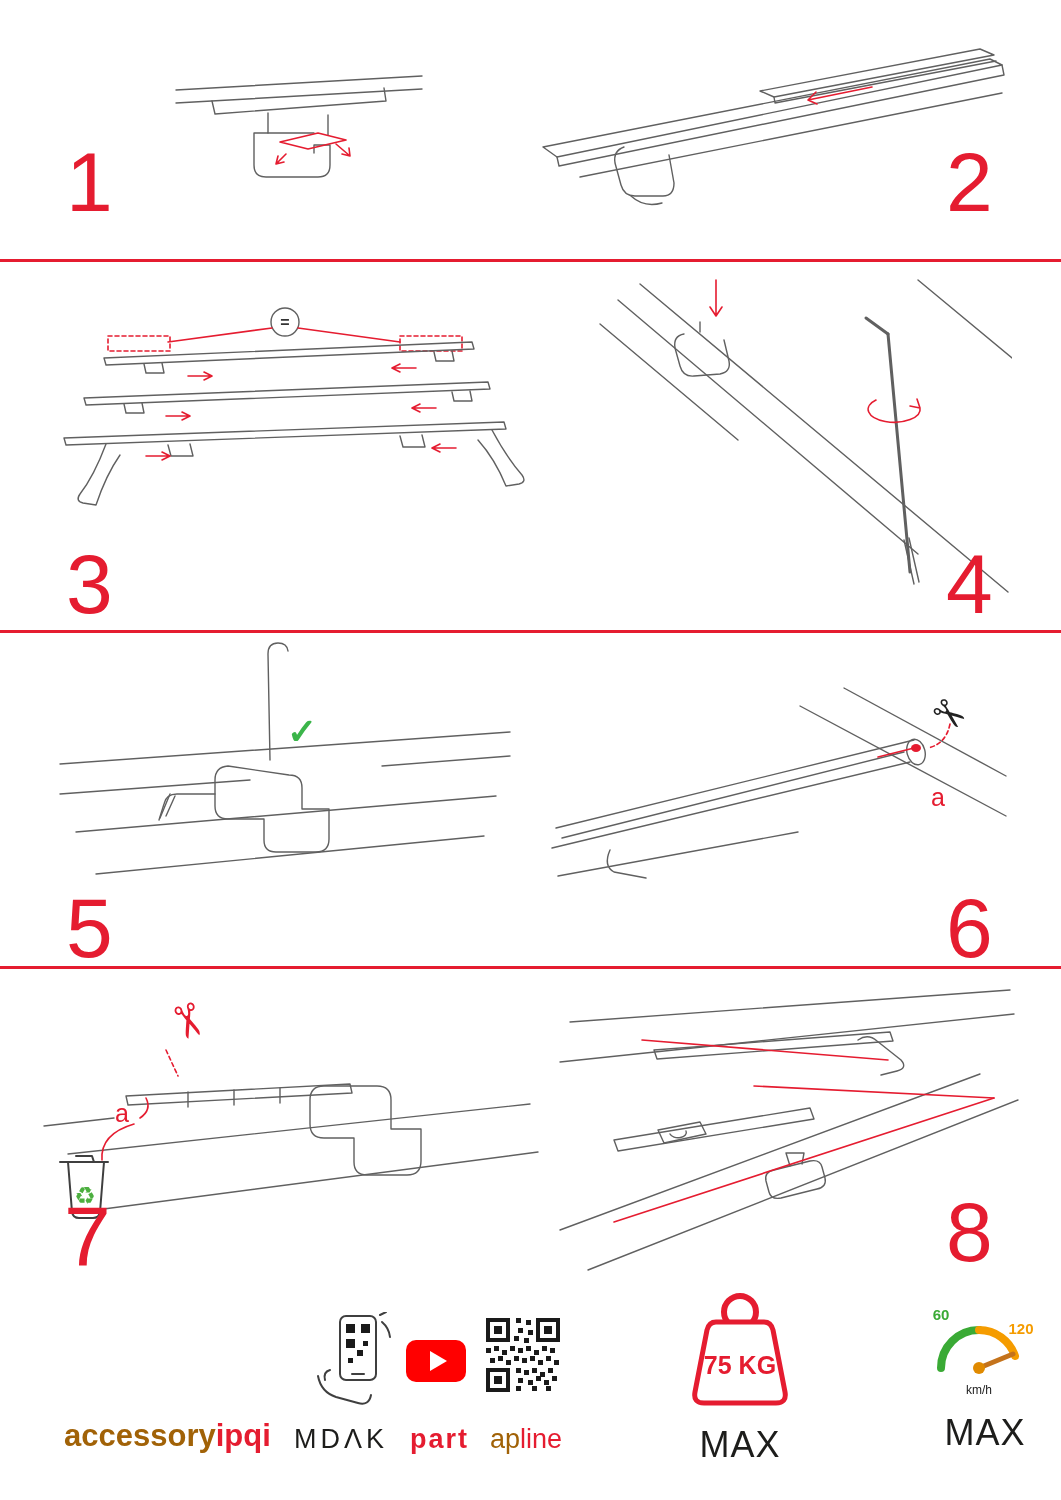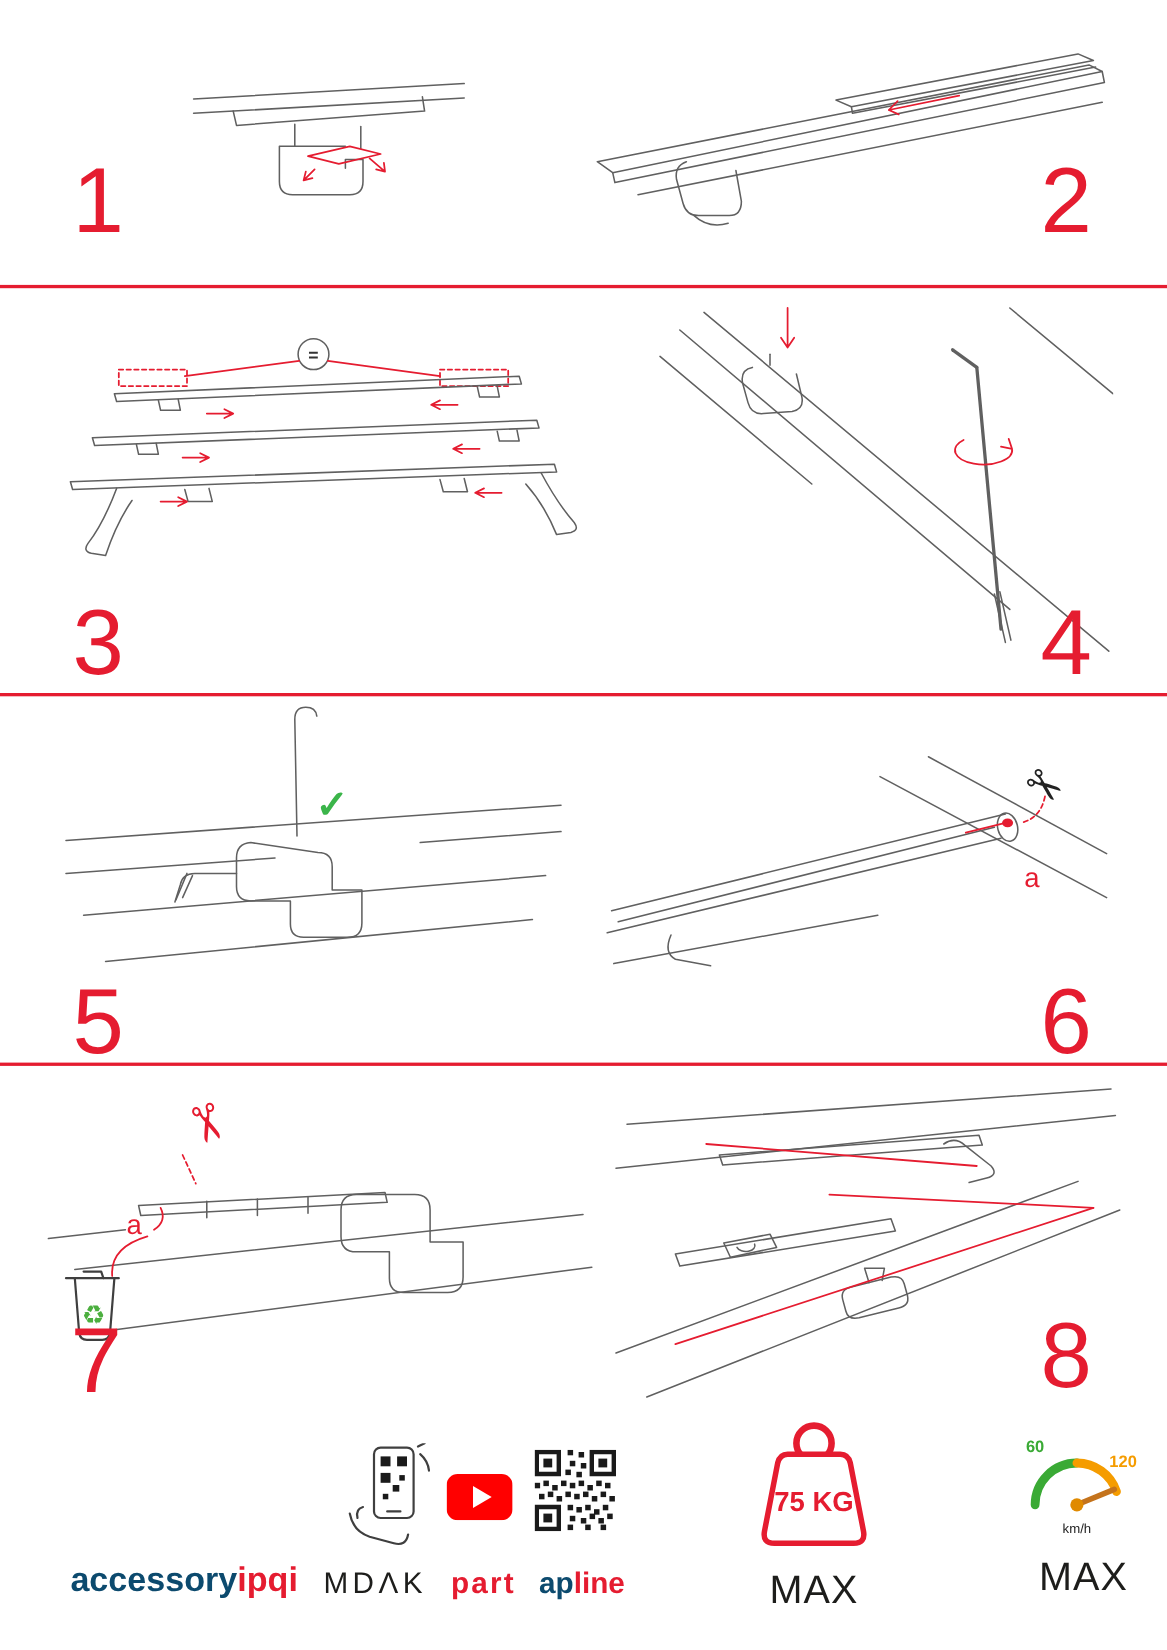--- a/index.html
+++ b/index.html
@@ -41,27 +41,27 @@
   .chk{font-size:36px;font-weight:bold;fill:#3bb54a;text-anchor:middle}
   .scb{font-size:40px;fill:#222;text-anchor:middle}
   .scr{font-size:46px;fill:#e51c30;text-anchor:middle}
   .recy{font-size:24px;fill:#4caf3f;text-anchor:middle}
 
   
   .brand{position:absolute;left:62px;top:1330px;line-height:1}
   .brand-title{font-size:48px;font-weight:bold;color:#2e2d85;letter-spacing:3px}
   .brand-suffix{font-size:36px;font-weight:bold;color:#2e2d85}
   .brand-sub{position:absolute;left:64px;top:1420px;font-size:31px;font-weight:bold;line-height:1}
-  .black{color:#0c4a6e}.red{color:#e51c30}
+  .black{color:#a16207}.red{color:#e51c30}
   .phone-icon{position:absolute;left:308px;top:1312px;width:92px;height:98px}
   .mdak{position:absolute;left:294px;top:1424px;font-size:27px;font-weight:normal;letter-spacing:4px;color:#1d1d1b}
   .yt-icon{position:absolute;left:406px;top:1340px;width:60px;height:42px}
   .ipqi{position:absolute;left:410px;top:1424px;font-size:27px;font-weight:bold;letter-spacing:2px;color:#e51c30}
   .qr-icon{position:absolute;left:486px;top:1318px;width:74px;height:74px}
-  .apline{position:absolute;left:490px;top:1424px;font-size:27px;font-weight:bold}
+  .apline{position:absolute;left:490px;top:1424px;font-size:27px;font-weight:normal}
   .weight-wrap{position:absolute;left:672px;top:1288px;width:136px}
   .weight-icon{width:136px;height:128px;display:block}
   .max-label{margin-top:8px;text-align:center;font-size:36px;color:#1d1d1b;letter-spacing:1px}
   .speed-wrap{position:absolute;left:919px;top:1292px;width:132px}
   .speed-icon{width:132px;height:112px;display:block}
   .wt{font-size:25px;font-weight:bold;fill:#e51c30;text-anchor:middle}
   .sp60{font-size:15px;font-weight:bold;fill:#3aaa35;text-anchor:middle}
   .sp120{font-size:15px;font-weight:bold;fill:#f59c00;text-anchor:middle}
   .spunit{font-size:12px;fill:#222;text-anchor:middle}
 </style>

